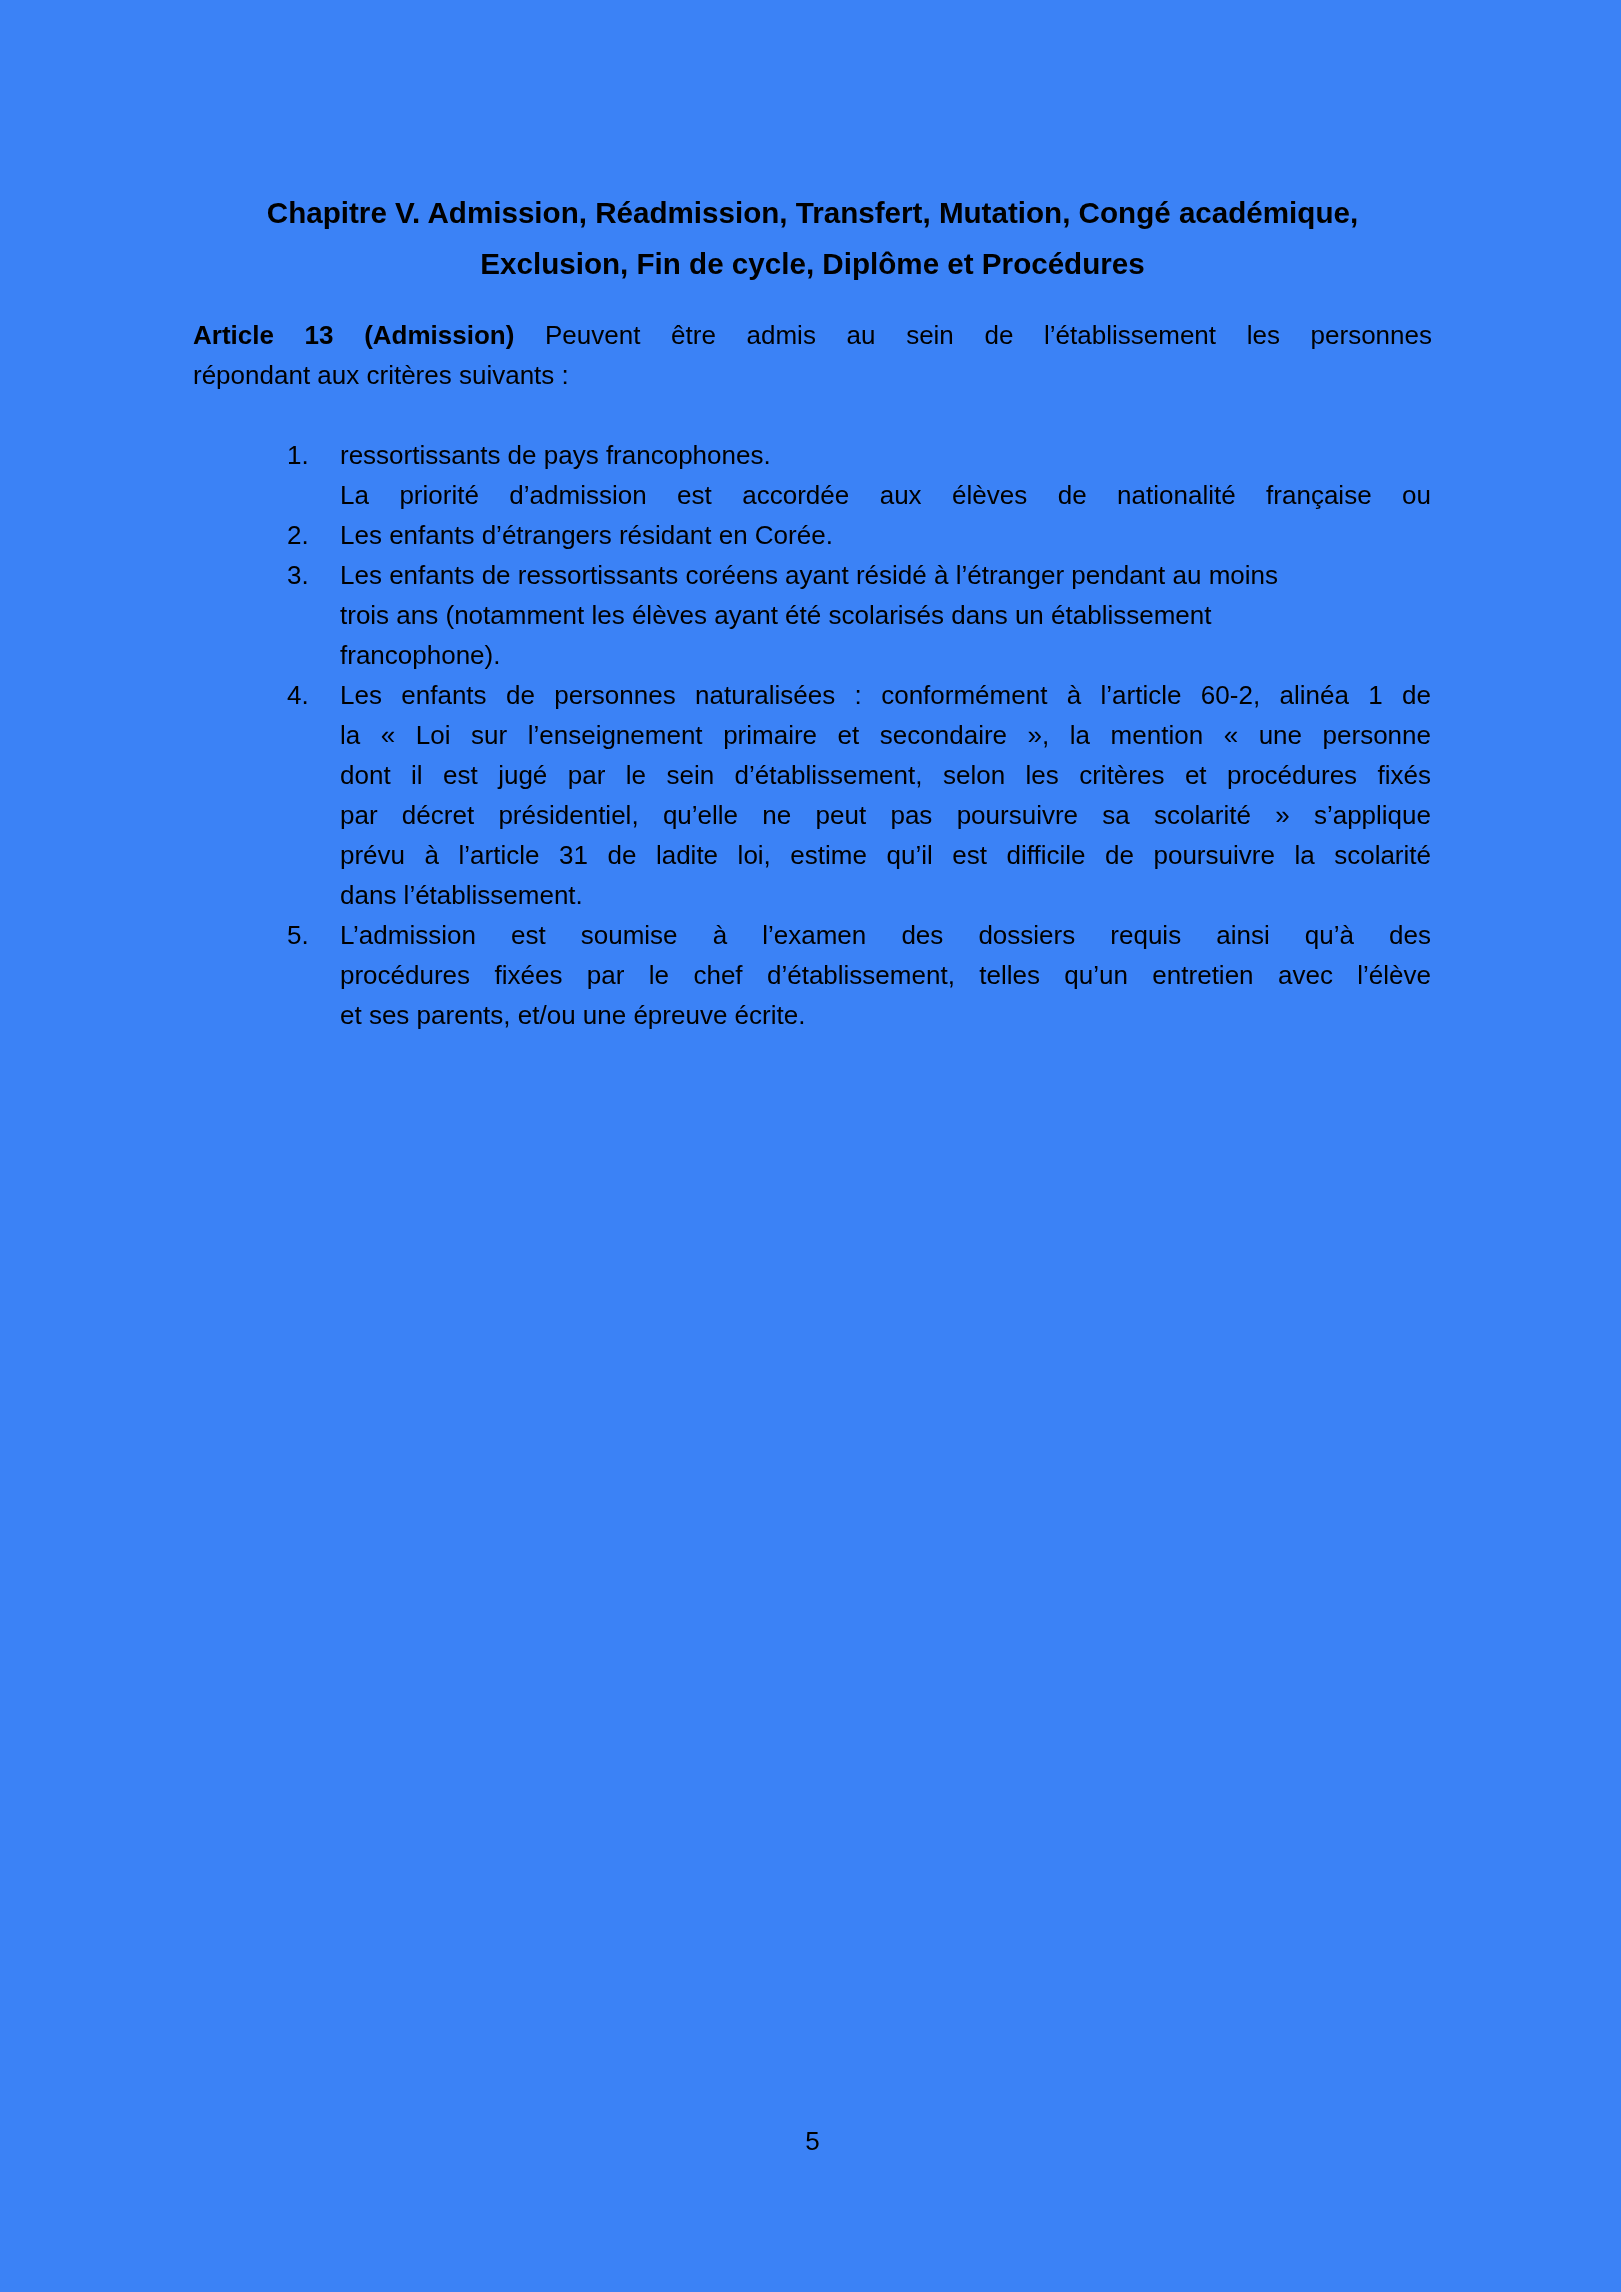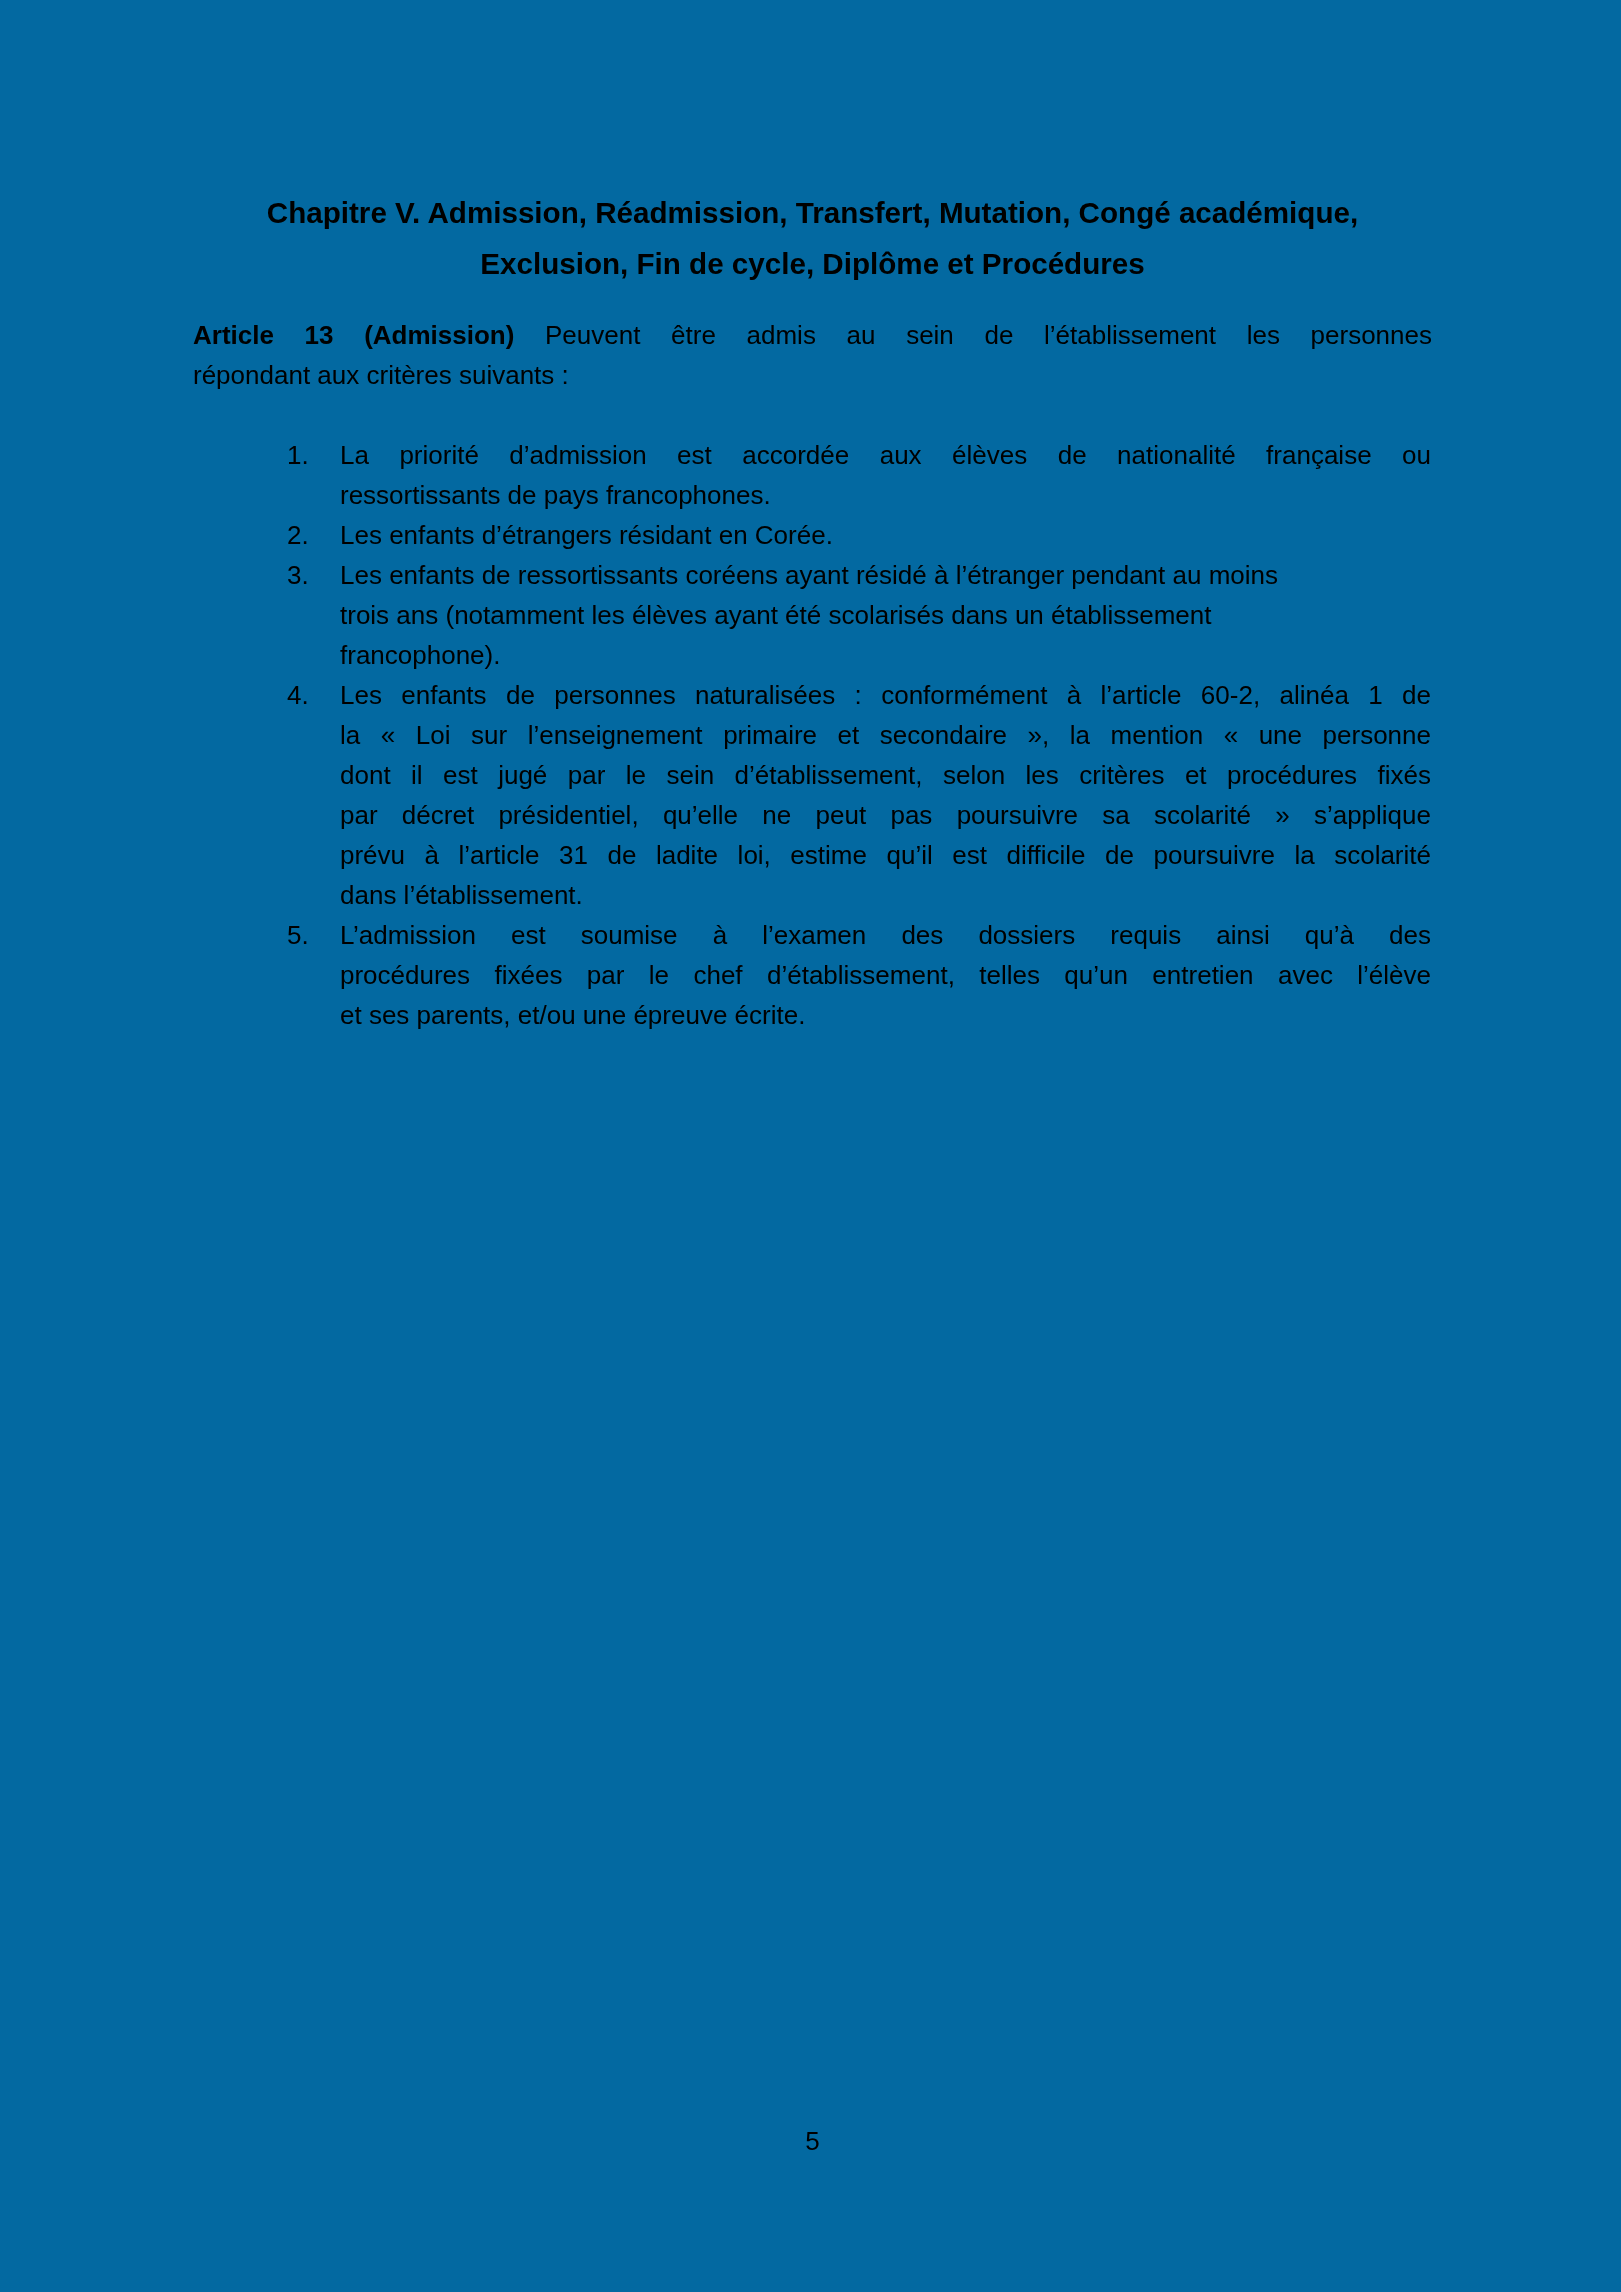--- a/index.html
+++ b/index.html
@@ -12,21 +12,21 @@
     height: 2293px;
     position: relative;
     font-family: "Liberation Sans", sans-serif;
     color: #000000;
   }
   .page {
     position: absolute;
     left: 0; top: 0;
     width: 1622px;
     height: 2293px;
-    background: #0369a1;
+    background: #3b82f6;
     overflow: hidden;
   }
   .doc-title {
     position: absolute;
     left: 193px;
     top: 187px;
     width: 1239px;
     text-align: center;
     font-weight: bold;
     font-size: 29.6px;
@@ -89,22 +89,22 @@
   <div class="article-para">
     <div class="jline"><span class="lead-bold">Article 13 (Admission)</span> <span>Peuvent être admis au sein de l’établissement les personnes</span></div>
     <div class="line">répondant aux critères suivants :</div>
   </div>
 
   <div class="num-list">
 
     <div class="list-item">
       <span class="list-num">1.</span>
       <div>
+        <div class="line">ressortissants de pays francophones.</div>
         <div class="line jline">La priorité d’admission est accordée aux élèves de nationalité française ou</div>
-        <div class="line">ressortissants de pays francophones.</div>
       </div>
     </div>
 
     <div class="list-item">
       <span class="list-num">2.</span>
       <div>
         <div class="line">Les enfants d’étrangers résidant en Corée.</div>
       </div>
     </div>
 

